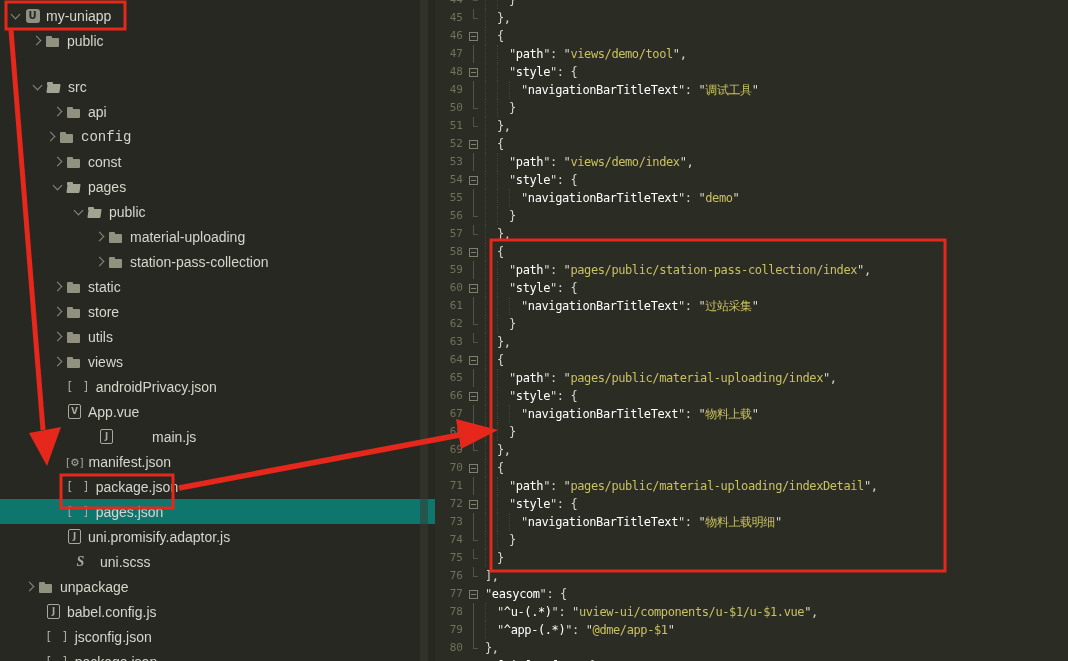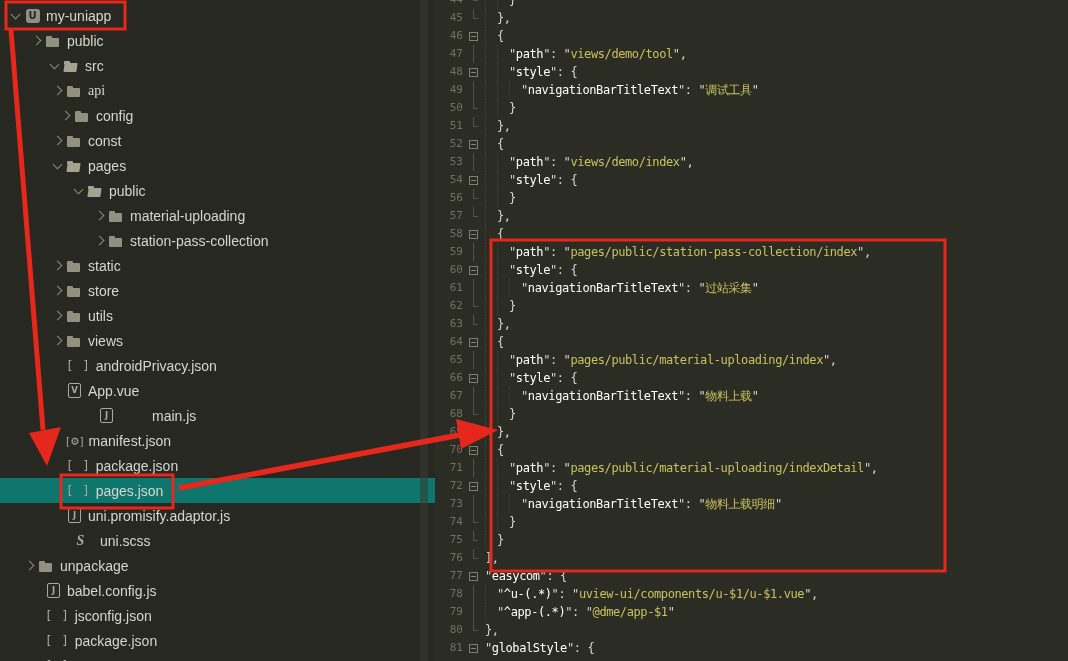--- a/index.html
+++ b/index.html
@@ -110,31 +110,31 @@
       <div class="tree-row" style="padding-left: 8px;">
         <span class="chev down"></span>
         <span class="fic uniapp"></span>
         <span>my-uniapp</span>
       </div>
       <div class="tree-row" style="padding-left: 29px;">
         <span class="chev right"></span>
         <span class="fic folder"></span>
         <span>public</span>
       </div>
-      <div class="tree-row" style="padding-left: 47px;">
+      <div class="tree-row" style="padding-left: 30px; margin-top: 21px;">
         <span class="chev down"></span>
         <span class="fic folder-open"></span>
         <span>src</span>
       </div>
-      <div class="tree-row" style="padding-left: 50px; font-family: Liberation Serif, serif;">
+      <div class="tree-row" style="padding-left: 50px;">
         <span class="chev right"></span>
         <span class="fic folder"></span>
         <span>api</span>
       </div>
-      <div class="tree-row" style="padding-left: 58px;">
+      <div class="tree-row" style="padding-left: 43px; font-family: Liberation Mono, monospace;">
         <span class="chev right"></span>
         <span class="fic folder"></span>
         <span>config</span>
       </div>
       <div class="tree-row" style="padding-left: 50px;">
         <span class="chev right"></span>
         <span class="fic folder"></span>
         <span>const</span>
       </div>
       <div class="tree-row" style="padding-left: 50px;">
@@ -295,20 +295,25 @@
       </div>
       <div class="cl">
         <span class="ln">53</span>
         <span class="fm mid"></span>
         <span class="code" style="padding-left: 26px;"><span class="guide" style="left: 2px;"></span><span class="guide" style="left: 14px;"></span><span class="tk-p">"</span><span class="tk-k">path</span><span class="tk-p">": "</span><span class="tk-s">views/demo/index</span><span class="tk-p">",</span></span>
       </div>
       <div class="cl">
         <span class="ln">54</span>
         <span class="fm box"></span>
         <span class="code" style="padding-left: 26px;"><span class="guide" style="left: 2px;"></span><span class="guide" style="left: 14px;"></span><span class="tk-p">"</span><span class="tk-k">style</span><span class="tk-p">": {</span></span>
+      </div>
+      <div class="cl">
+        <span class="ln">55</span>
+        <span class="fm mid"></span>
+        <span class="code" style="padding-left: 38px;"><span class="guide" style="left: 2px;"></span><span class="guide" style="left: 14px;"></span><span class="guide" style="left: 26px;"></span><span class="tk-p">"</span><span class="tk-k">navigationBarTitleText</span><span class="tk-p">": "</span><span class="tk-s">demo</span><span class="tk-p">"</span></span>
       </div>
       <div class="cl">
         <span class="ln">56</span>
         <span class="fm end"></span>
         <span class="code" style="padding-left: 26px;"><span class="guide" style="left: 2px;"></span><span class="guide" style="left: 14px;"></span><span class="tk-p">}</span></span>
       </div>
       <div class="cl">
         <span class="ln">57</span>
         <span class="fm end"></span>
         <span class="code" style="padding-left: 14px;"><span class="guide" style="left: 2px;"></span><span class="tk-p">},</span></span>

